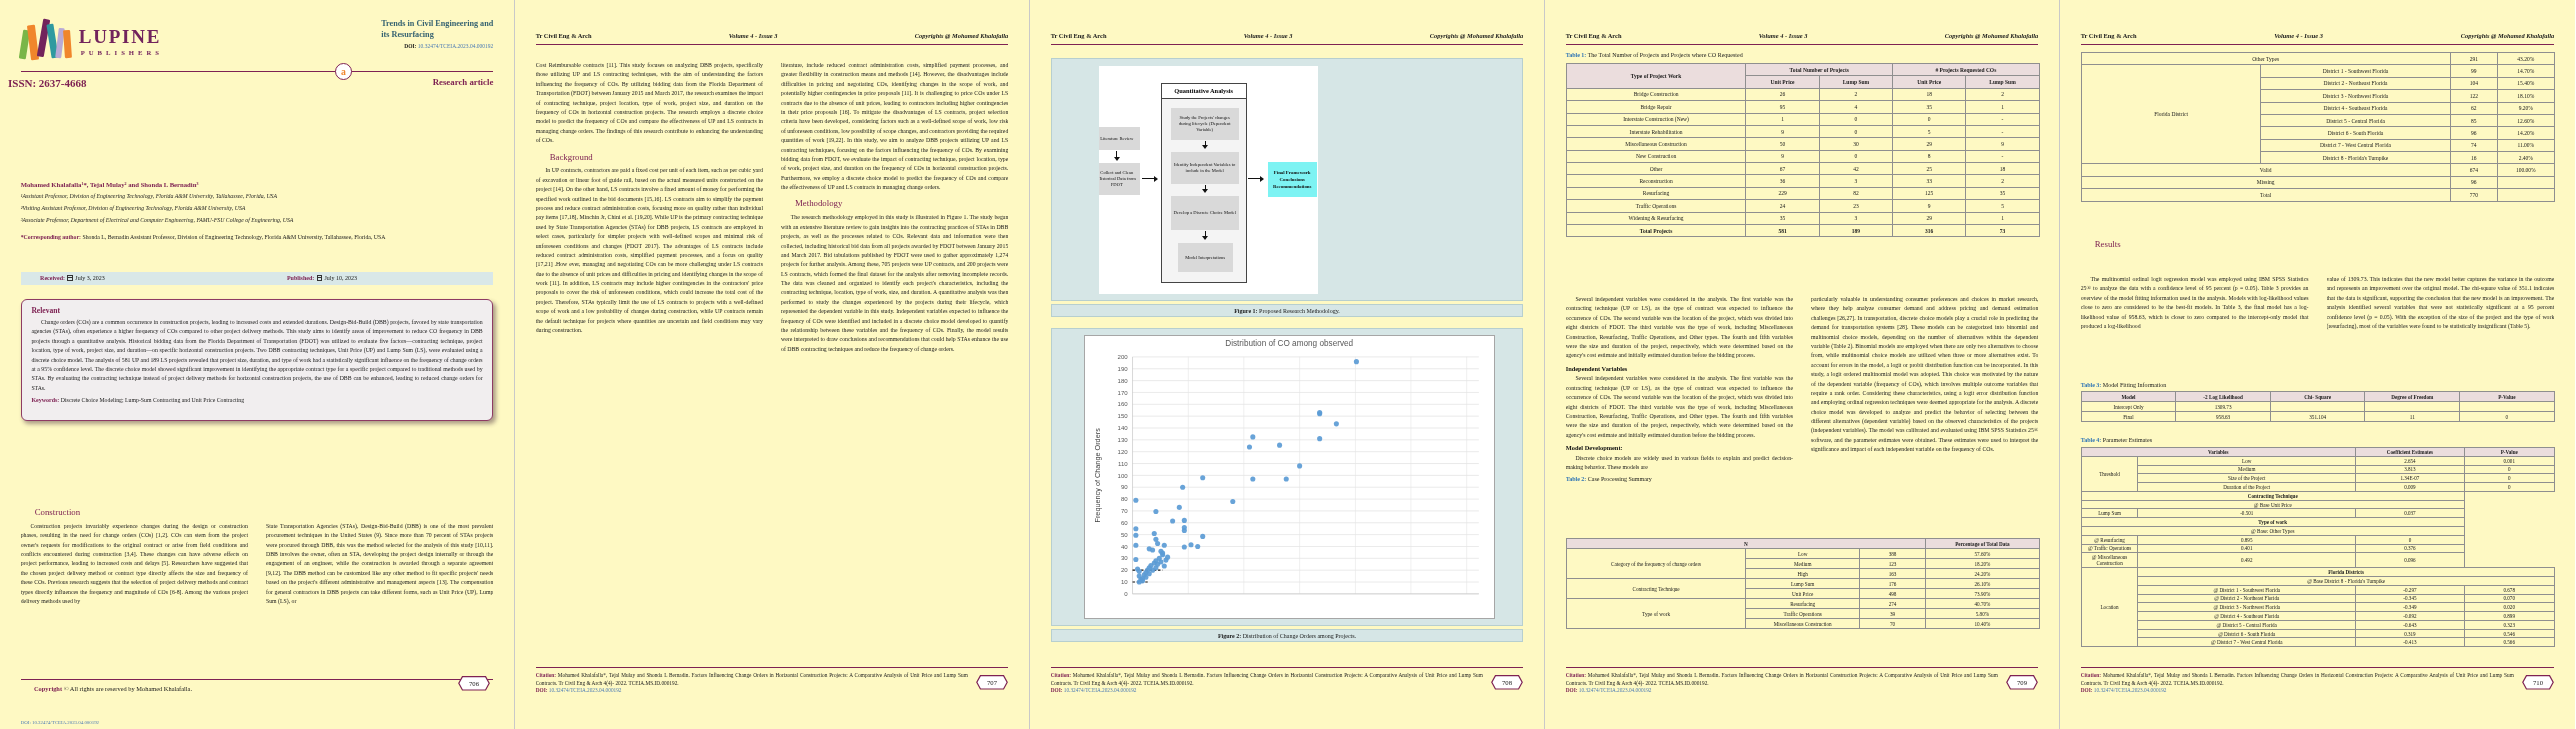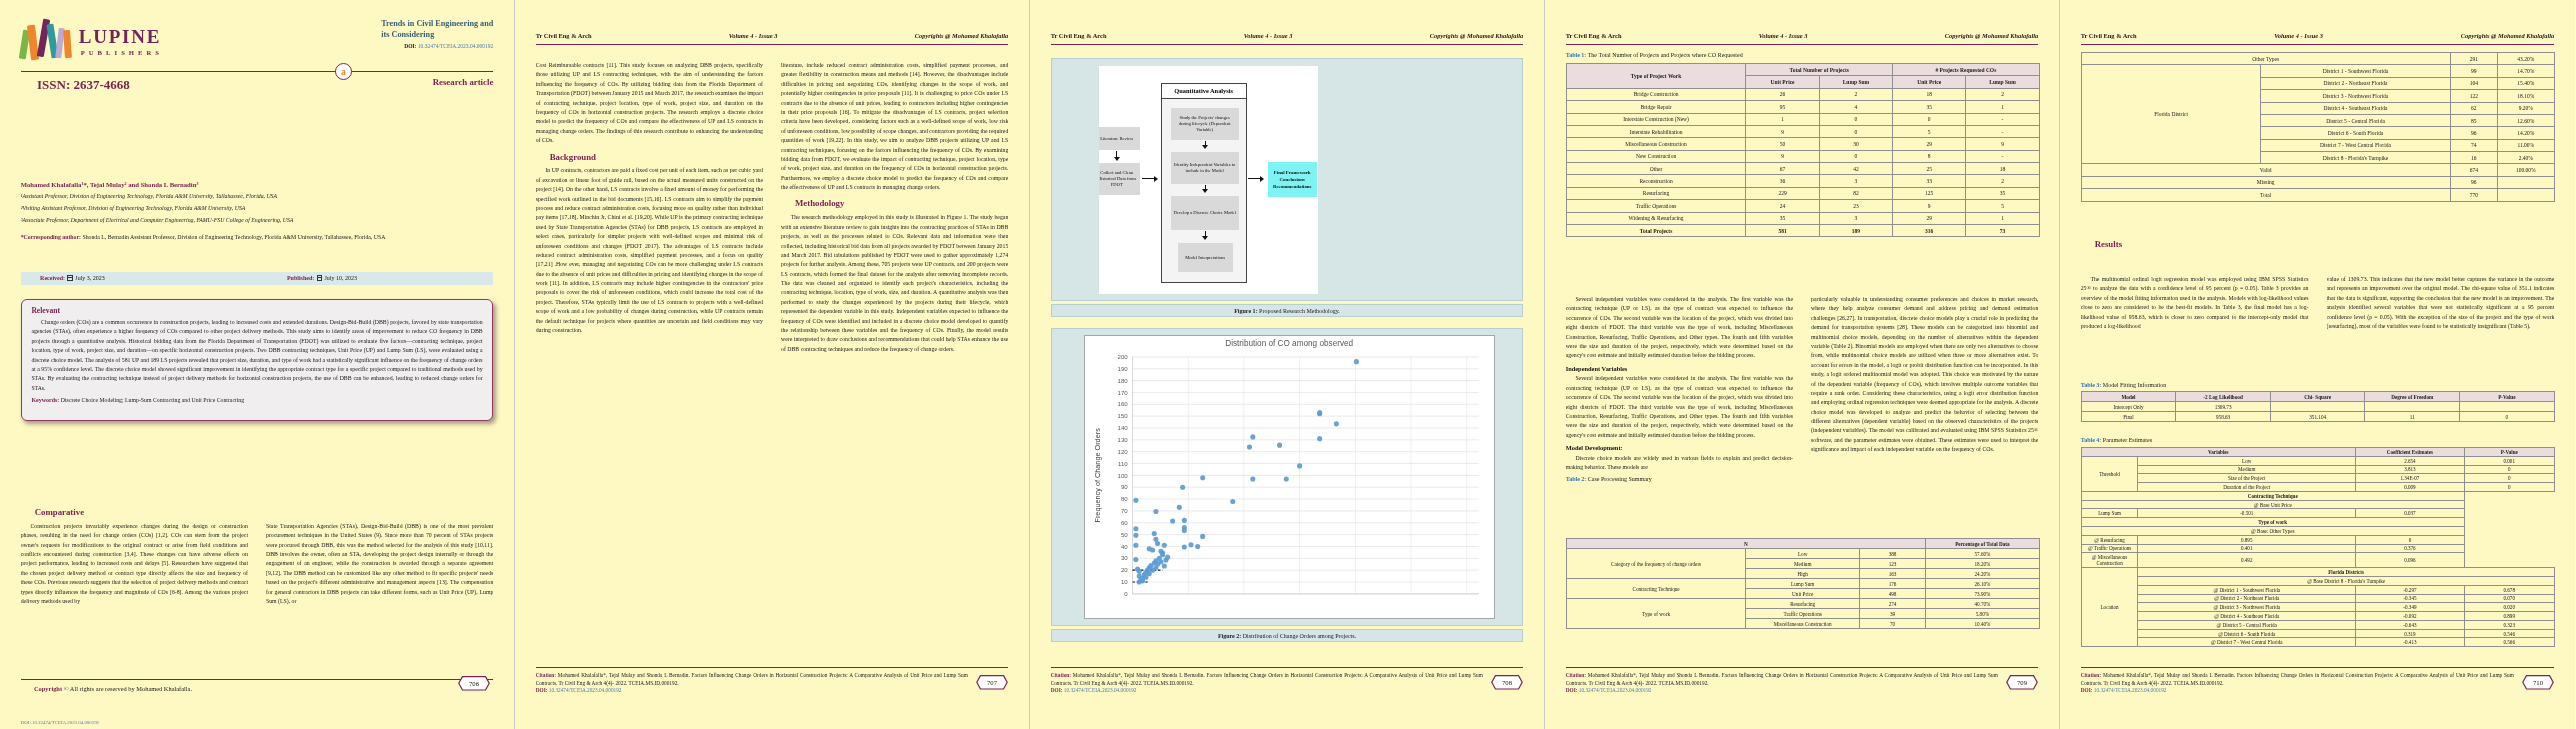--- a/index.html
+++ b/index.html
@@ -12,21 +12,21 @@
   
   .runhead { position:absolute; top:32px; left:20.7px; right:20.7px; display:flex; justify-content:space-between; font-size:6.4px; font-weight:bold; color:#1a1a1a; }
   .runhead .vol, .runhead .cpy { font-style:italic; }
   .runline { position:absolute; top:44px; left:20.7px; right:20.7px; border-top:1.2px solid #7e2253; }
   .citefoot { position:absolute; top:667px; left:20.7px; right:20.7px; border-top:1.2px solid #7e2253; padding-top:3.6px; }
   .citerow { display:flex; align-items:center; }
   .citetext { flex:1; font-size:5.3px; line-height:1.5; text-align:justify; color:#1a1a1a; padding-right:8.5px; }
   .clabel { color:#7e2253; font-weight:bold; }
   .doi-blue { color:#4a7ab5; }
   .hexwrap { width:32px; flex:0 0 32px; }
-  .sec { color:#7e2253; font-size:8.8px; font-weight:bold; margin:0 0 4.9px 0;padding-left:14px; }
+  .sec { color:#7e2253; font-size:8.8px; font-weight:normal; margin:0 0 4.9px 0;padding-left:14px; }
   .sub { font-size:6.4px; font-weight:bold; margin:4.3px 0 2.4px 0; color:#111; }
   .body-p { font-size:5.8px; line-height:1.62; text-align:justify; color:#1a1a1a; margin:0 0 1.8px 0; }
   .ind { text-indent:9.7px; }
   .cols { display:flex; gap:18px; }
   .col { width:229px; overflow:hidden; }
   .tlabel { font-size:6px; color:#1a1a1a; margin:0 0 3px 0; }
   .tlabel .blue { color:#2e74b5; font-weight:bold; }
   .dtable { border-collapse:collapse; width:100%; font-size:5.5px; text-align:center; color:#1a1a1a; }
   .dtable td, .dtable th { border:0.6px solid #8f8f8f; padding:2.7px 1.8px; }
   .dtable th { background:#ebdddd; font-weight:bold; }
@@ -44,21 +44,21 @@
   .bk4 { left:28px; top:4.3px; width:6.7px; height:34px; background:#2f9aa0; transform:rotate(-9deg); }
   .bk5 { left:36px; top:8.5px; width:5.5px;  height:30px; background:#b9aad6; transform:rotate(7deg); }
   .bk6 { left:43px; top:10.3px; width:7.3px; height:28px; background:#f0862c; transform:rotate(-4deg); }
   .lupine1 { position:absolute; left:58px; top:8.5px; font-size:19px; font-weight:bold; color:#72245c; letter-spacing:1.8px; }
   .lupine2 { position:absolute; left:60px; top:32px; font-size:6.7px; font-weight:bold; color:#72245c; letter-spacing:4px; }
   .jname { position:absolute; top:18px; right:20.7px; text-align:left; color:#356271; font-weight:bold; font-size:8.2px; line-height:1.35; }
   .jdoi  { position:absolute; top:43px; right:20.7px; font-size:5.5px; }
   .jdoi .dl { font-weight:bold; color:#1a1a1a; }
   .headline { position:absolute; top:71px; left:20.7px; right:20.7px; border-top:1.2px solid #7e2253; }
   .oa { position:absolute; top:63px; left:335px; width:17px; height:17px; border:1.2px solid #7e2253; border-radius:50%; background:#fff; color:#f0862c; font-weight:bold; font-size:9.7px; display:flex; align-items:center; justify-content:center; }
-  .issn { position:absolute; top:77px; left:37px; color:#7e2253; font-weight:bold; font-size:13px; }
+  .issn { position:absolute; top:77px; left:8px; color:#7e2253; font-weight:bold; font-size:11px; }
   .rtype { position:absolute; top:77px; right:20.7px; color:#7e2253; font-weight:bold; font-size:8.8px; }
   .ptitle { position:absolute; top:101px; left:34px; right:34px; text-align:center; color:#1e2a52; font-size:12px; font-weight:bold; line-height:1.5; }
   .authors { position:absolute; top:181px; left:20.7px; color:#7e2253; font-weight:bold; font-size:6.7px; }
   .affils { position:absolute; top:193px; left:20.7px; right:20.7px; font-style:italic; font-size:5.8px; color:#222; }
   .affils div { height:12px; }
   .corres { position:absolute; top:233px; left:20.7px; right:20.7px; font-size:5.8px; line-height:1.55; text-align:justify; color:#1a1a1a; }
   .corres .clabel { font-weight:bold; }
   .dates { position:absolute; top:272px; left:20.7px; right:20.7px; height:12.8px; background:#d9e8e8; display:flex; align-items:center; font-size:6px; color:#1a1a1a; }
   .dates .dlab { color:#7e2253; font-weight:bold; }
   .dates .rx { margin-left:19.4px; } .dates .px { margin-left:182px; }
@@ -104,21 +104,21 @@
           <span class="bk bk3"></span>
         <span class="bk bk4"></span>
           <span class="bk bk5"></span>
           <span class="bk bk6"></span>
       </div>
       <div class="lupine1">LUPINE</div>
       <div class="lupine2">PUBLISHERS</div>
     </div>
     <div class="jname">
       <div>Trends in Civil Engineering and</div>
-      <div>its Considering</div>
+      <div>its Resurfacing</div>
     </div>
     <div class="jdoi">
       <span class="dl">DOI:</span>
       <span class="doi-blue">10.32474/TCEIA.2023.04.000192</span>
     </div>
     <div class="headline"></div>
     <div class="oa">a</div>
     <div class="issn">ISSN: 2637-4668</div>
     <div class="rtype">Research article</div>
 
@@ -137,21 +137,21 @@
       <span class="px"><span class="dlab">Published:</span><span class="cal"></span><span>July 10, 2023</span></span>
     </div>
 
     <div class="absbox">
       <h2>Relevant</h2>
       <p class="body-p ind">Change orders (COs) are a common occurrence in construction projects, leading to increased costs and extended durations. Design-Bid-Build (DBB) projects, favored by state transportation agencies (STAs), often experience a higher frequency of COs compared to other project delivery methods. This study aims to identify areas of improvement to reduce CO frequency in DBB projects through a quantitative analysis. Historical bidding data from the Florida Department of Transportation (FDOT) was utilized to evaluate five factors—contracting technique, project location, type of work, project size, and duration—on specific horizontal construction projects. Two DBB contracting techniques, Unit Price (UP) and Lump Sum (LS), were evaluated using a discrete choice model. The analysis of 581 UP and 189 LS projects revealed that project size, duration, and type of work had a statistically significant influence on the frequency of change orders at a 95% confidence level. The discrete choice model showed significant improvement in identifying the appropriate contract type for a specific project compared to traditional methods used by STAs. By evaluating the contracting technique instead of project delivery methods for horizontal construction projects, the use of DBB can be enhanced, leading to reduced change orders for STAs.</p>
       <p class="body-p kw"><span class="clabel">Keywords:</span><span> Discrete Choice Modeling; Lump-Sum Contracting and Unit Price Contracting</span></p>
     </div>
 
     <div class="introsec">
-      <h2 class="sec">Comparative</h2>
+      <h2 class="sec">Construction</h2>
       <div class="cols">
         <div class="col">
             <p class="body-p ind">Construction projects invariably experience changes during the design or construction phases, resulting in the need for change orders (COs) [1,2]. COs can stem from the project owner's requests for modifications to the original contract or arise from field conditions and conflicts encountered during construction [3,4]. These changes can have adverse effects on project performance, leading to increased costs and delays [5]. Researchers have suggested that the chosen project delivery method or contract type directly affects the size and frequency of these COs. Previous research suggests that the selection of project delivery methods and contract types directly influences the frequency and magnitude of COs [6-8]. Among the various project delivery methods used by</p>
           </div>
         <div class="col">
             <p class="body-p">State Transportation Agencies (STAs), Design-Bid-Build (DBB) is one of the most prevalent procurement techniques in the United States (9). Since more than 70 percent of STAs projects were procured through DBB, this was the method selected for the analysis of this study [10,11]. DBB involves the owner, often an STA, developing the project design internally or through the engagement of an engineer, while the construction is awarded through a separate agreement [9,12]. The DBB method can be customized like any other method to fit specific projects' needs based on the project's different administrative and management aspects [13]. The compensation for general contractors in DBB projects can take different forms, such as Unit Price (UP), Lump Sum (LS), or</p>
           </div>
       </div>
     </div>
 

